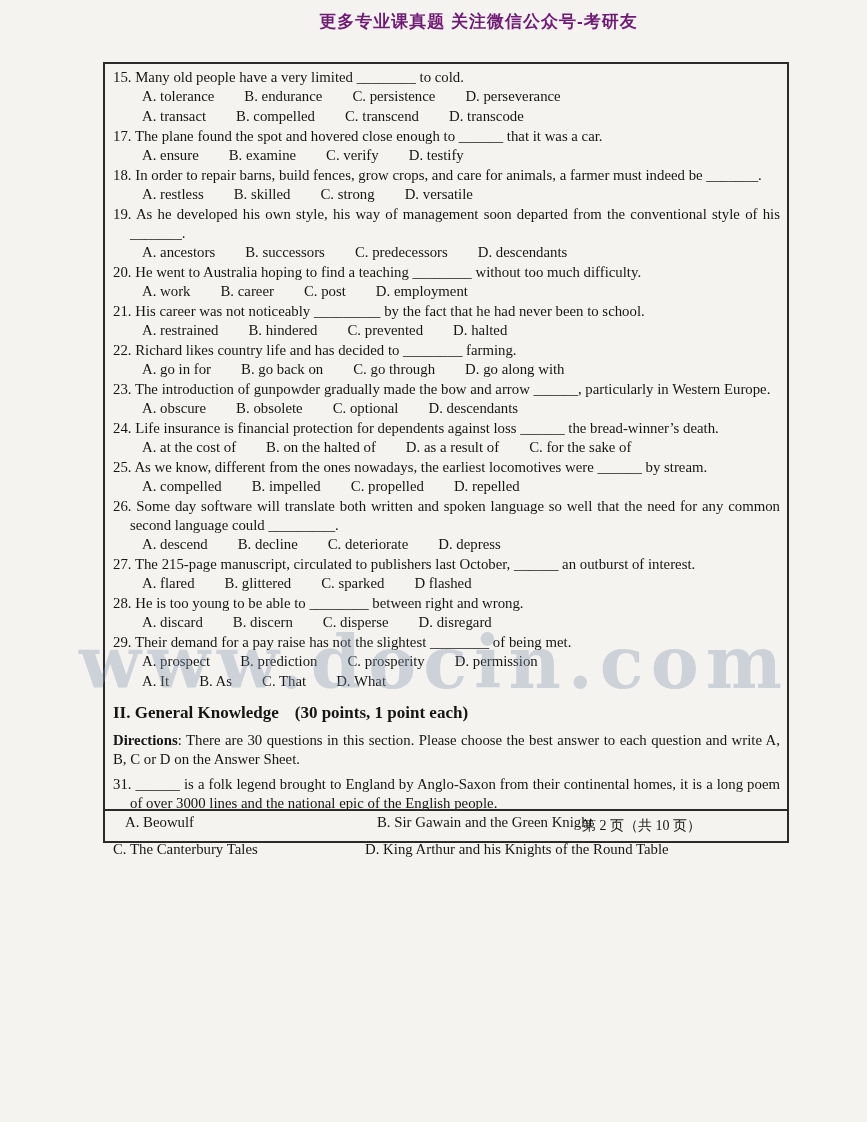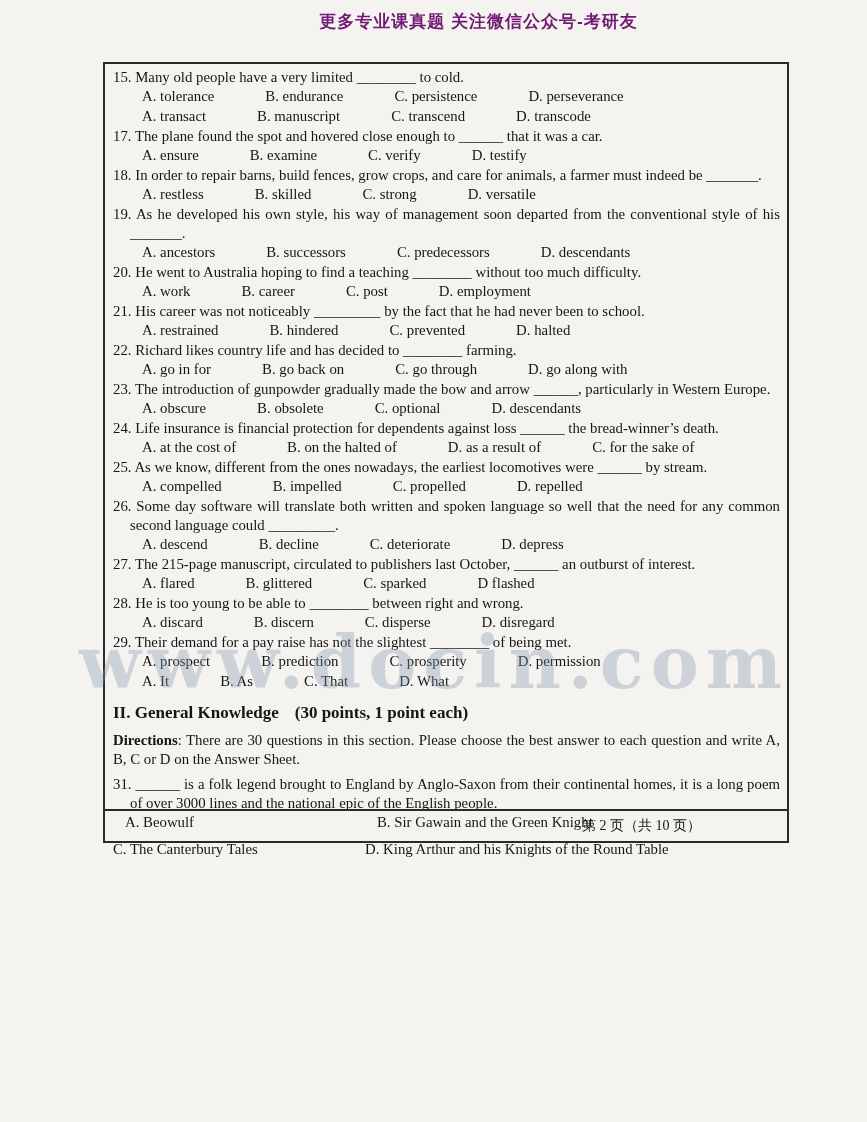--- a/index.html
+++ b/index.html
@@ -27,21 +27,21 @@
   }
   .content {
     position:absolute; top:4px; left:8px; right:7px; bottom:34px;
     font-size:14.8px; line-height:19px;
   }
 
   p { margin:0; }
   .qb { margin-bottom:1px; }
   .qtext { padding-left:17px; text-indent:-17px; text-align:justify; }
   .qnum { font-weight:400; }
-  .opts { display:flex; gap:51px; padding-left:29px; }
+  .opts { display:flex; gap:30px; padding-left:29px; }
   .opt { white-space:nowrap; }
 
   .sec-head { margin-top:12px; margin-bottom:9px; font-weight:bold; font-size:17px; }
   .sec-head .pts { margin-left:16px; }
   .directions { margin-bottom:6px; text-align:justify; }
   .directions b { font-weight:bold; }
 
   .q31row { display:flex; padding-left:12px; }
   .q31row .col1 { width:252px; flex:none; }
   .q31row.r2 { padding-left:0; margin-top:8px; }
@@ -79,21 +79,21 @@
             <div class="opts">
               <span class="opt">A. tolerance</span>
               <span class="opt">B. endurance</span>
               <span class="opt">C. persistence</span>
               <span class="opt">D. perseverance</span>
             </div>
           </div>
           <div class="qb">
             <div class="opts">
               <span class="opt">A. transact</span>
-              <span class="opt">B. manuscript</span>
+              <span class="opt">B. compelled</span>
               <span class="opt">C. transcend</span>
               <span class="opt">D. transcode</span>
             </div>
           </div>
           <div class="qb">
             <p class="qtext"><span class="qnum">17.</span> <span>The plane found the spot and hovered close enough to ______ that it was a car.</span></p>
             <div class="opts">
               <span class="opt">A. ensure</span>
               <span class="opt">B. examine</span>
               <span class="opt">C. verify</span>

